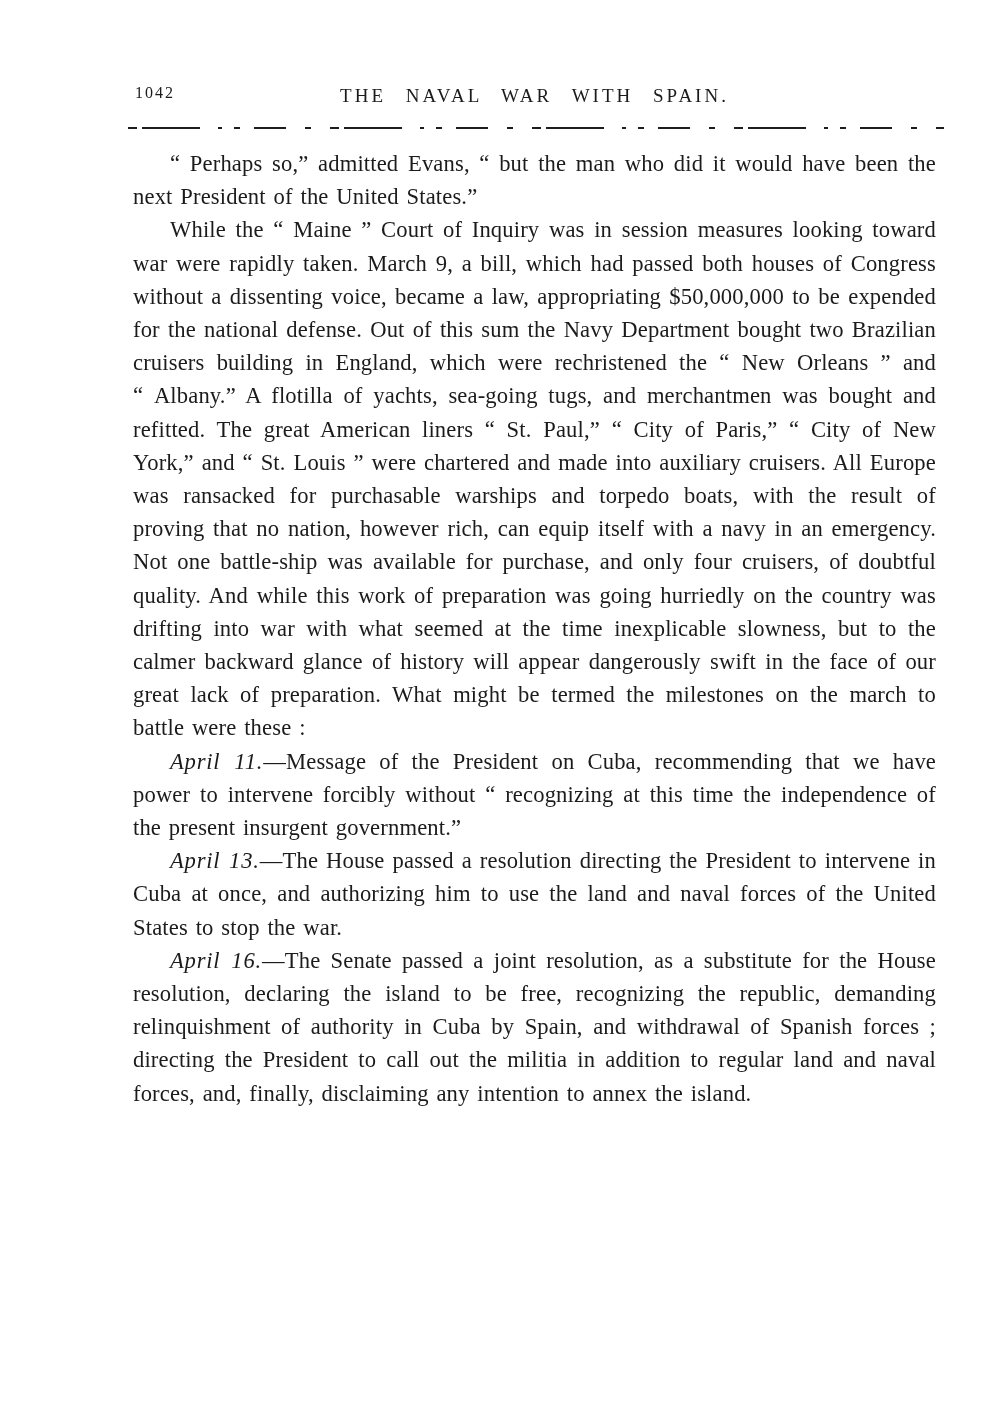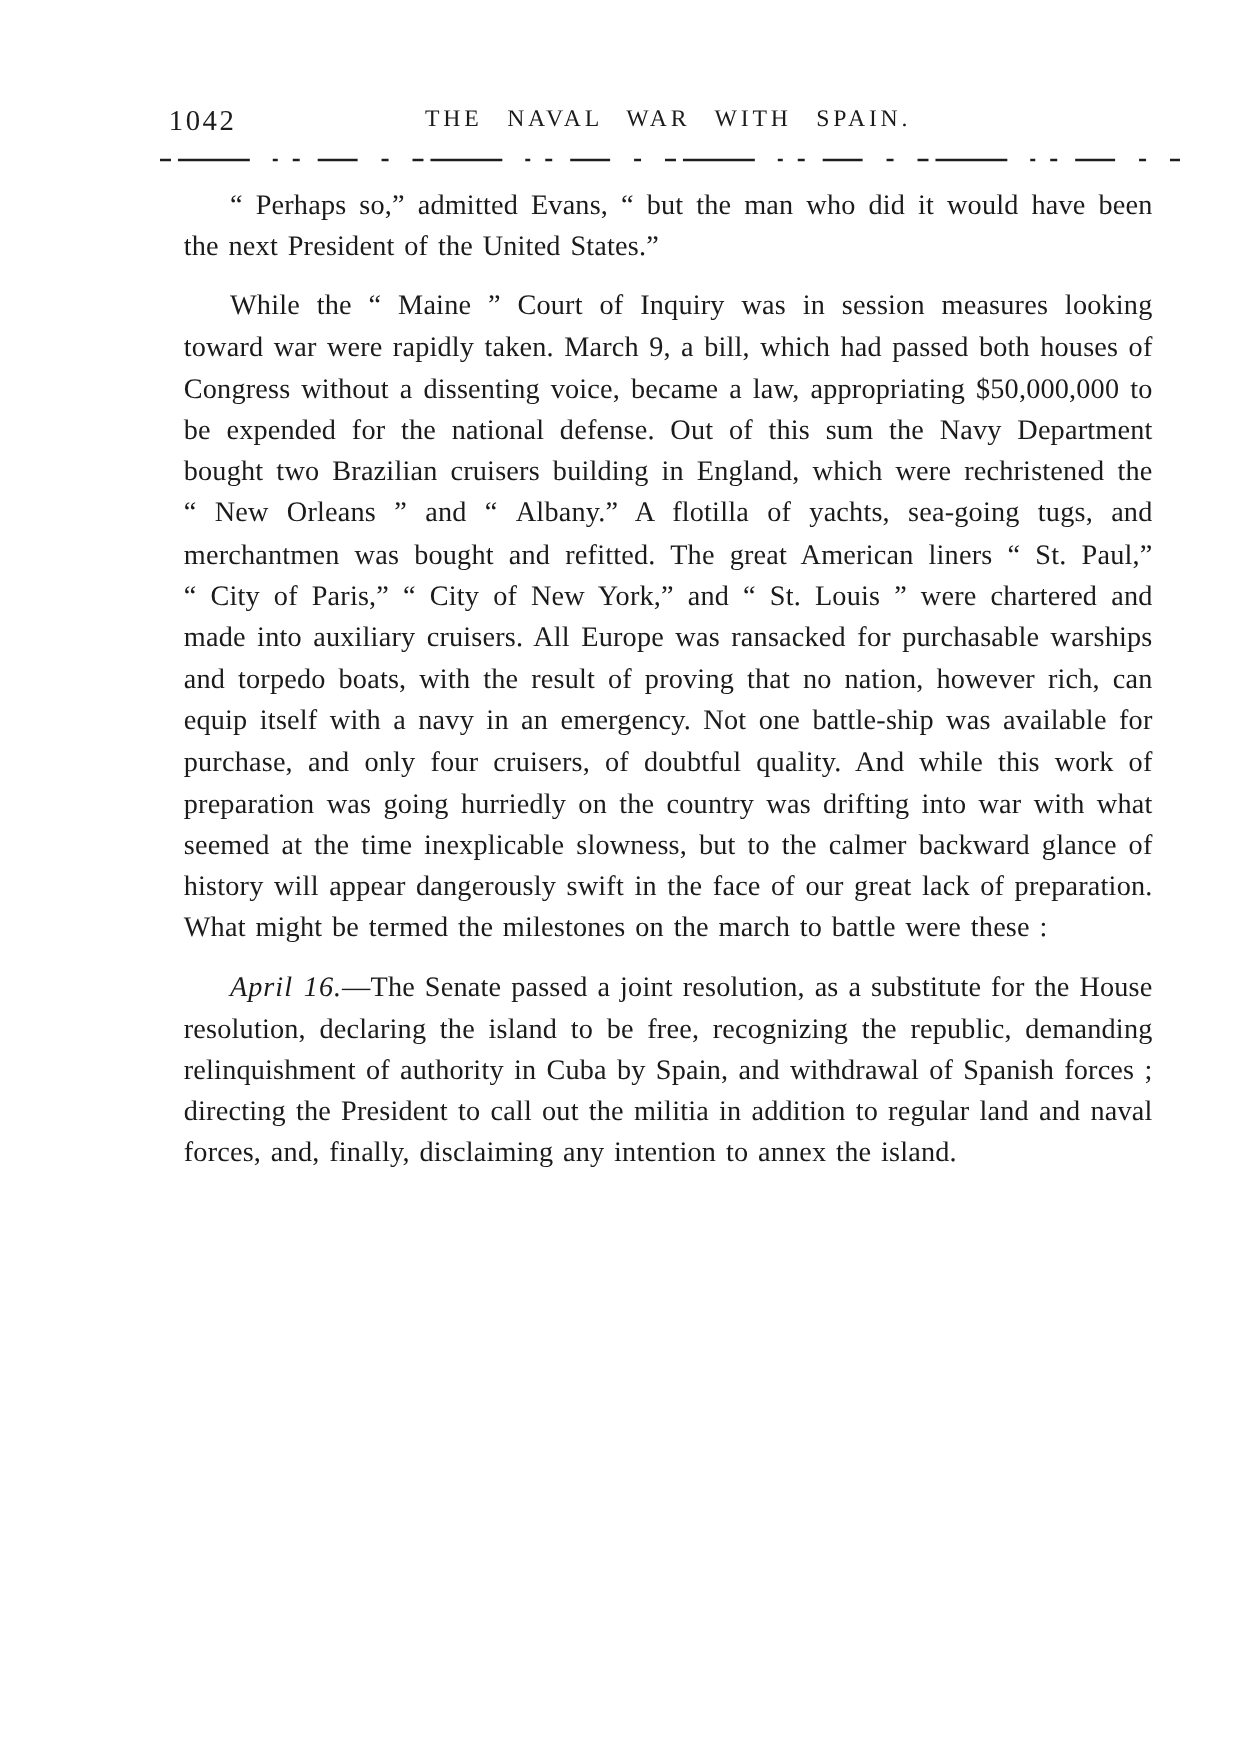--- a/index.html
+++ b/index.html
@@ -23,21 +23,21 @@
     width: 803px;
   }
   .page-header {
     position: relative;
     height: 30px;
   }
   .page-number {
     position: absolute;
     left: 2px;
     top: 2px;
-    font-size: 23px;
+    font-size: 16px;
     letter-spacing: 2px;
   }
   .running-title {
     text-align: center;
     font-size: 19px;
     letter-spacing: 3px;
     word-spacing: 12px;
     padding-top: 3px;
   }
   .header-rule {
@@ -66,21 +66,21 @@
   }
   .page-body {
     margin-top: 18px;
     font-size: 22.6px;
     line-height: 33.2px;
     text-align: justify;
     word-spacing: 2px;
     letter-spacing: 0.15px;
   }
   .page-body p {
-    margin: 14px;
+    margin: 0;
     padding: 0;
     text-indent: 37px;
   }
   .date-lead {
     font-style: italic;
     letter-spacing: 0.8px;
   }
 </style>
 </head>
 <body>
@@ -91,17 +91,19 @@
     <div class="page-header">
       <span class="page-number">1042</span>
       <div class="running-title">THE NAVAL WAR WITH SPAIN.</div>
     </div>
 
     <div class="header-rule"></div>
 
     <div class="page-body">
       <p><span class="date-lead"></span><span>“&nbsp;Perhaps so,” admitted Evans, “&nbsp;but the man who did it would have been the next President of the United States.”</span></p>
       <p><span class="date-lead"></span><span>While the “&nbsp;Maine&nbsp;” Court of Inquiry was in session measures looking toward war were rapidly taken. March 9, a bill, which had passed both houses of Congress without a dissenting voice, became a law, appropriating $50,000,000 to be expended for the national defense. Out of this sum the Navy Department bought two Brazilian cruisers building in England, which were rechristened the “&nbsp;New Orleans&nbsp;” and “&nbsp;Albany.” A flotilla of yachts, sea-going tugs, and merchantmen was bought and refitted. The great American liners “&nbsp;St. Paul,” “&nbsp;City of Paris,” “&nbsp;City of New York,” and “&nbsp;St. Louis&nbsp;” were chartered and made into auxiliary cruisers. All Europe was ransacked for purchasable warships and torpedo boats, with the result of proving that no nation, however rich, can equip itself with a navy in an emergency. Not one battle-ship was available for purchase, and only four cruisers, of doubtful quality. And while this work of preparation was going hurriedly on the country was drifting into war with what seemed at the time inexplicable slowness, but to the calmer backward glance of history will appear dangerously swift in the face of our great lack of preparation. What might be termed the milestones on the march to battle were these&nbsp;:</span></p>
+      <p><span class="date-lead">April 11.</span><span>—Message of the President on Cuba, recommending that we have power to intervene forcibly without “&nbsp;recognizing at this time the independence of the present insurgent government.”</span></p>
+      <p><span class="date-lead">April 13.</span><span>—The House passed a resolution directing the President to intervene in Cuba at once, and authorizing him to use the land and naval forces of the United States to stop the war.</span></p>
       <p><span class="date-lead">April 16.</span><span>—The Senate passed a joint resolution, as a substitute for the House resolution, declaring the island to be free, recognizing the republic, demanding relinquishment of authority in Cuba by Spain, and withdrawal of Spanish forces&nbsp;; directing the President to call out the militia in addition to regular land and naval forces, and, finally, disclaiming any intention to annex the island.</span></p>
     </div>
 
   </div>
 </div>
 
 </body></html>

